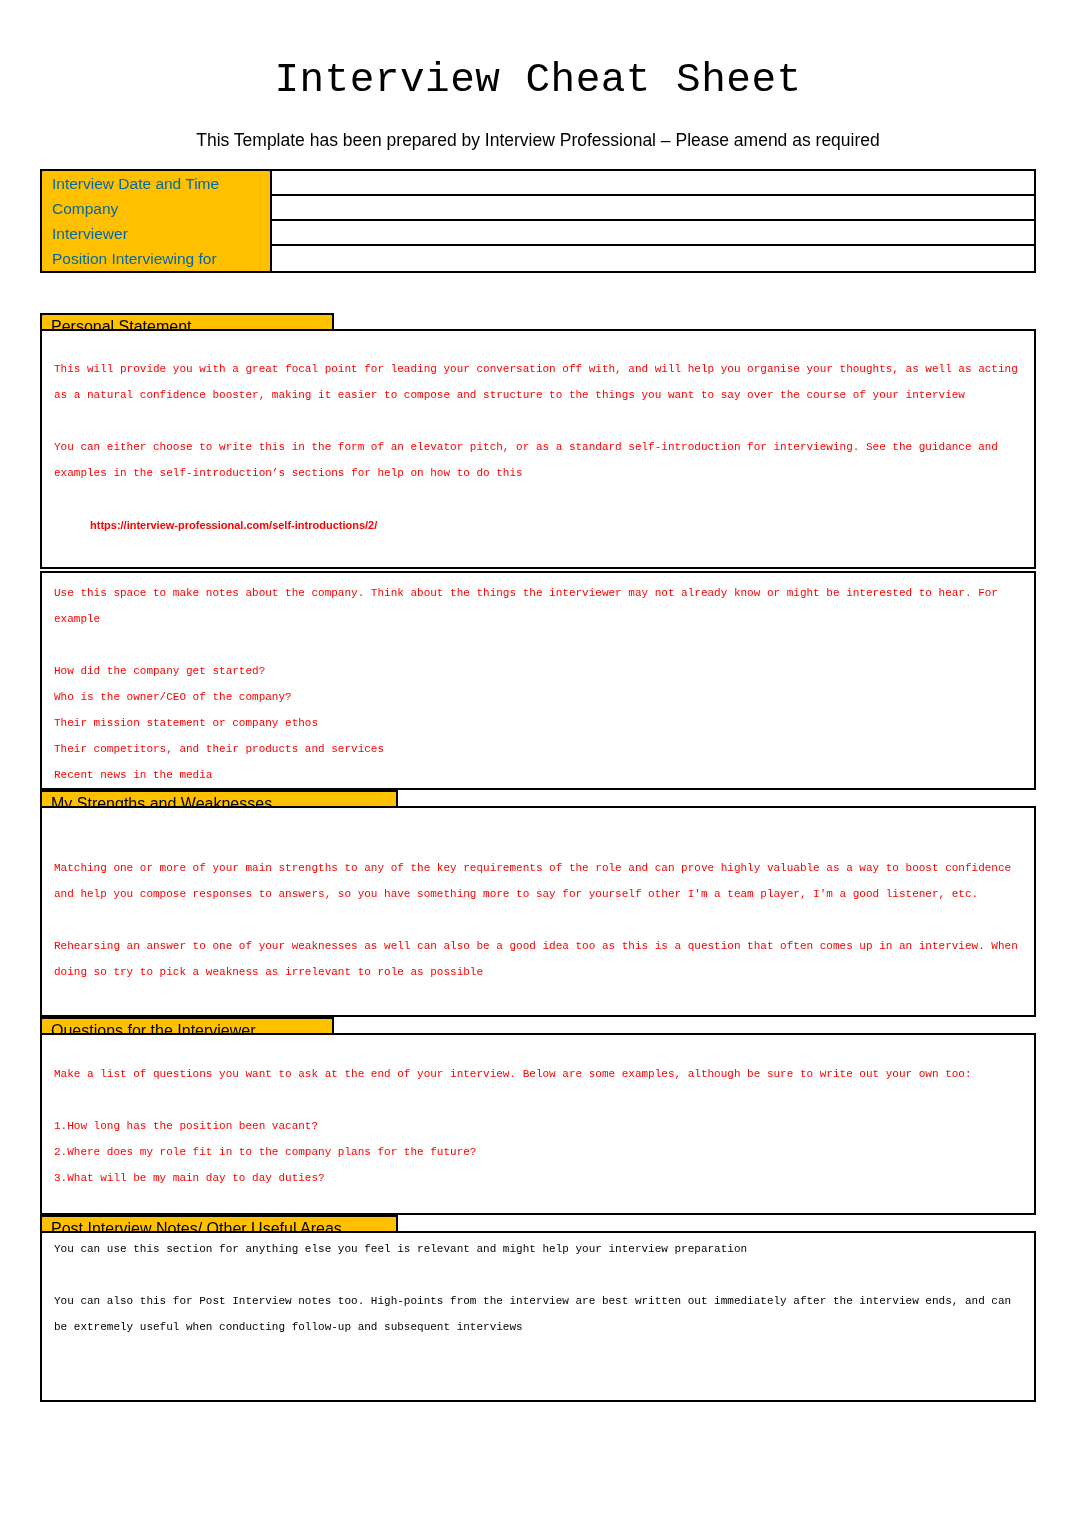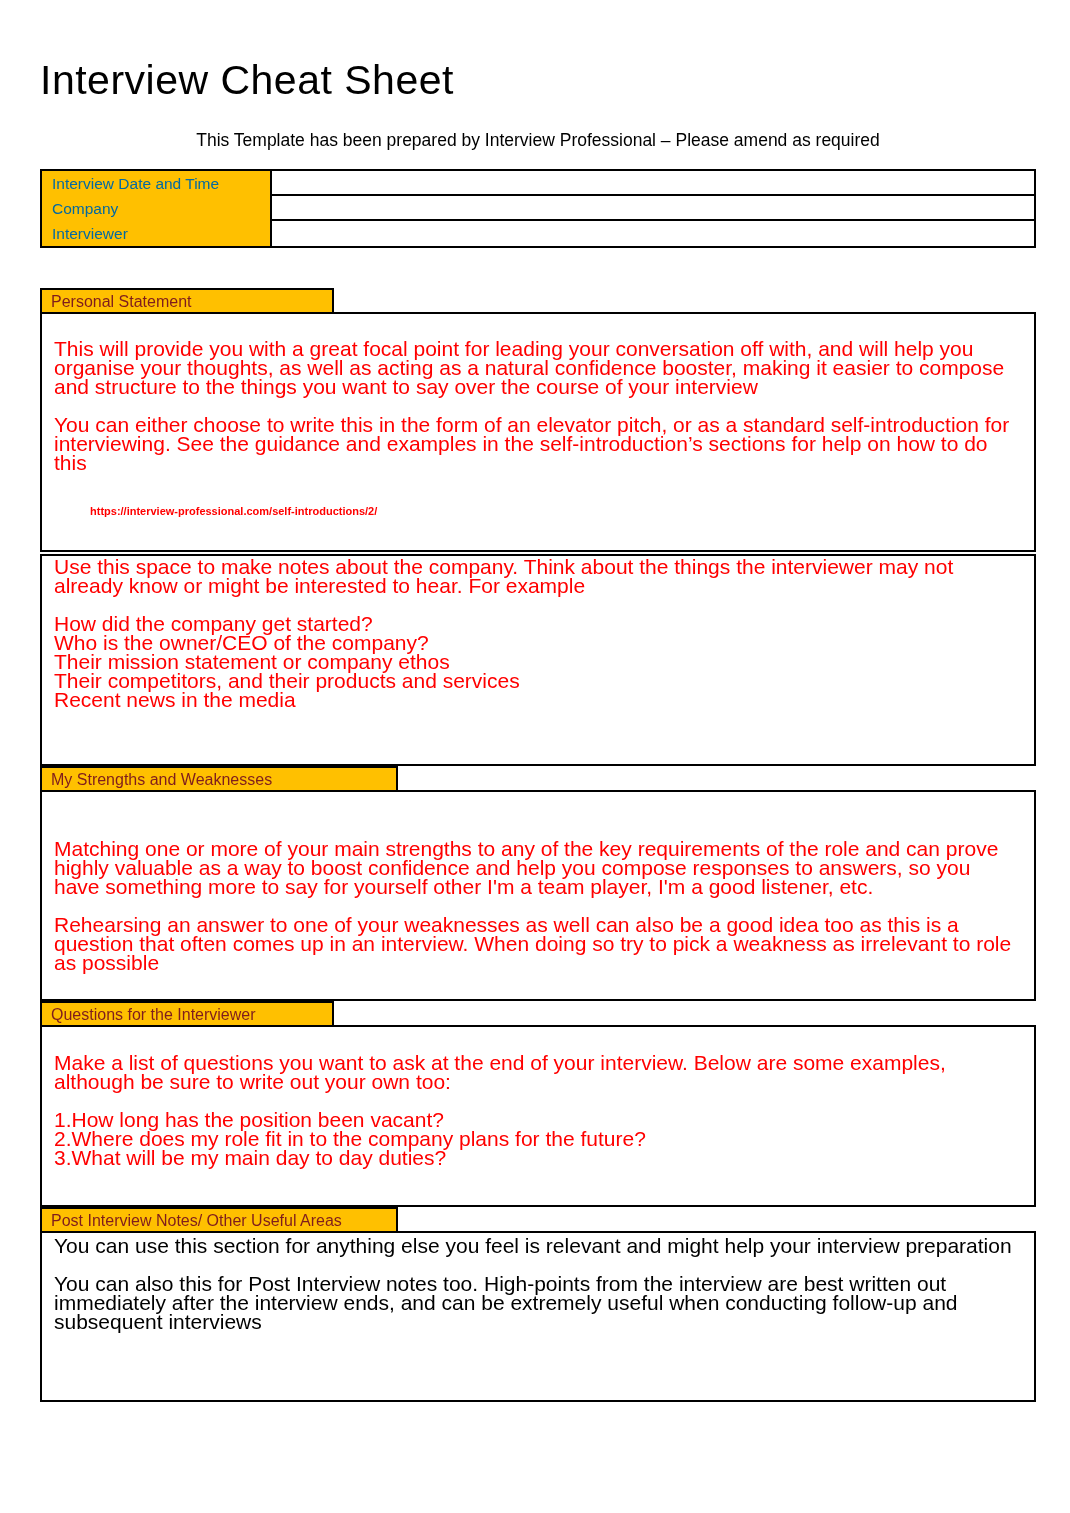--- a/index.html
+++ b/index.html
@@ -11,25 +11,27 @@
     font-family: "Liberation Sans", sans-serif;
     color: #000000;
     overflow: hidden;
   }
   .content {
     padding-top: 56px;
     margin-left: 40px;
     width: 996px;
   }
   .doc-title {
+    text-align: center;
     font-size: 41px;
     line-height: 48px;
     font-weight: 400;
     color: #000000;
     letter-spacing: 0.5px;
+    font-family: Liberation Mono, monospace;
   }
   .doc-subtitle {
     margin-top: 24px;
     text-align: center;
     font-size: 17.5px;
     line-height: 24px;
     font-weight: 400;
     color: #000000;
   }
   
@@ -57,52 +59,53 @@
     font-size: 15.5px;
     line-height: 23px;
     padding-left: 6px;
   }
   .info-row:last-child .info-value { border-bottom: none; }
   
   .section { position: relative; }
   .sec-tab {
     position: relative;
     z-index: 2;
-    height: 26px;
+    height: 18px;
     width: 294px;
     margin-bottom: -2px;
     background: #FFC000;
     border: 2px solid #000000;
     font-size: 16px;
     line-height: 21px;
     padding: 1px 0 0 9px;
-    color: #7f1d1d;
+    color: #000000;
     white-space: nowrap;
     overflow: hidden;
   }
   .sec-tab.wide { width: 358px; }
   .sec-box {
     position: relative;
     z-index: 1;
     border: 2px solid #000000;
     background: #ffffff;
     width: 996px;
     padding-left: 12px;
     padding-right: 14px;
     overflow: hidden;
   }
   .box-text {
     white-space: pre-line;
-    font-size: 21px;
-    line-height: 19px;
+    font-size: 11px;
+    line-height: 26px;
+    font-family: Liberation Mono, monospace;
   }
   .red-text { color: #FF0000; }
   .black-text { color: #000000; }
   .ps-box  { min-height: 240px; padding-top: 25px; }
-  .ci-box  { min-height: 212px; padding-top: 1px; }
+  .ci-box  { min-height: 212px; padding-top: 7px; }
   .str-box { min-height: 211px; padding-top: 47px; }
   .q-box   { min-height: 182px; padding-top: 26px; }
   .pn-box  { min-height: 171px; padding-top: 3px; }
   .ps-link {
     margin-top: 26px;
     font-weight: 700;
     font-size: 11px;
     line-height: 26px;
     color: #FF0000;
     margin-left: 36px;
@@ -122,20 +125,24 @@
     <div class="info-row">
       <div class="info-label">Interview Date and Time</div>
       <div class="info-value"></div>
     </div>
     <div class="info-row">
       <div class="info-label">Company</div>
       <div class="info-value"></div>
     </div>
     <div class="info-row">
       <div class="info-label">Interviewer</div>
+      <div class="info-value"></div>
+    </div>
+    <div class="info-row">
+      <div class="info-label">Position Interviewing for</div>
       <div class="info-value"></div>
     </div>
   </div>
 
   <div class="section mt-ps">
     <div class="sec-tab">Personal Statement</div>
     <div class="sec-box ps-box">
       <div class="box-text red-text">This will provide you with a great focal point for leading your conversation off with, and will help you organise your thoughts, as well as acting as a natural confidence booster, making it easier to compose and structure to the things you want to say over the course of your interview
 
 You can either choose to write this in the form of an elevator pitch, or as a standard self-introduction for interviewing. See the guidance and examples in the self-introduction’s sections for help on how to do this</div>

